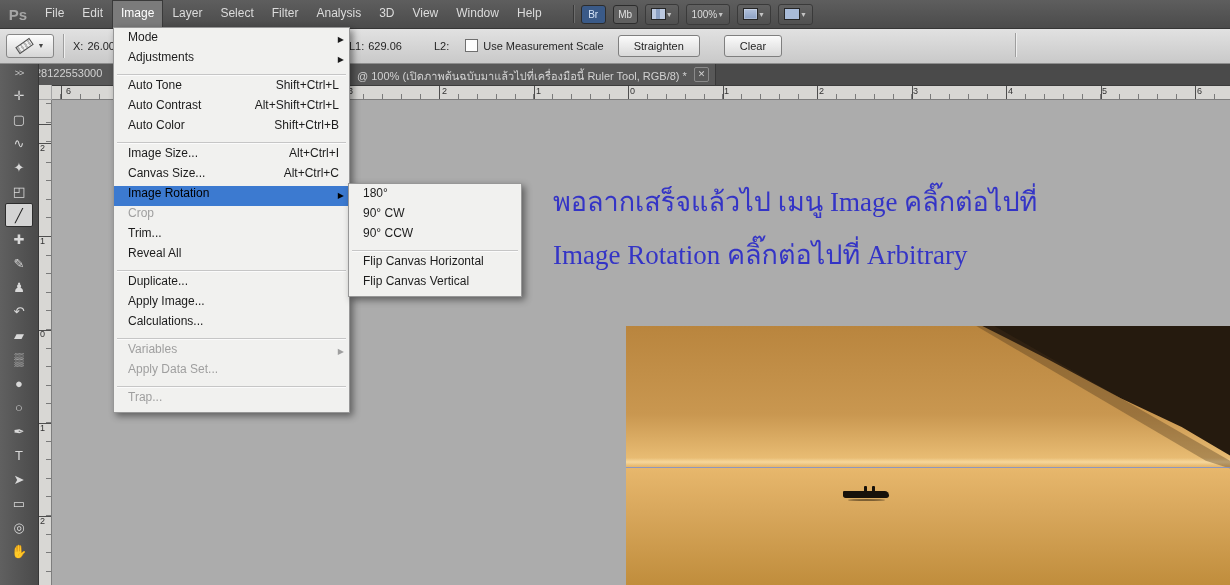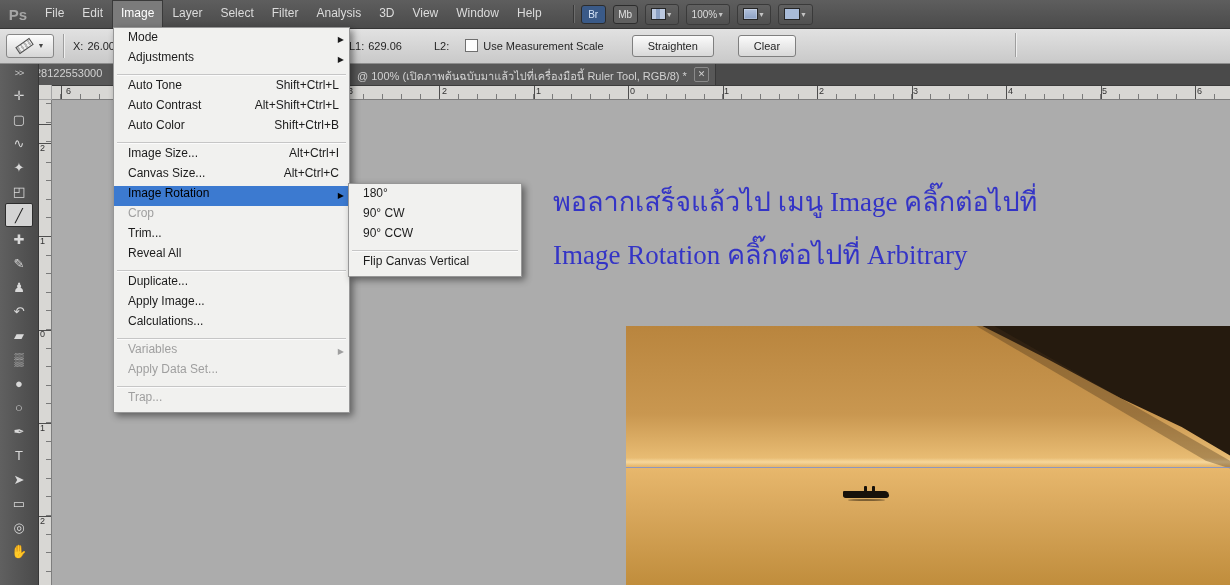--- a/index.html
+++ b/index.html
@@ -36,21 +36,21 @@
   .tool-preset{margin-left:6px;width:46px;height:22px;background:linear-gradient(#fdfdfd,#d6d6d6);
     border:1px solid #878787;border-radius:3px;display:flex;align-items:center;justify-content:center;gap:5px;}
   .ruler-glyph{width:15px;height:6px;border:1px solid #4e4e4e;transform:rotate(-35deg);
     background:repeating-linear-gradient(90deg,#b9b9b9 0 2px,#efefef 2px 4px);}
   .ovsep{width:1px;height:24px;background:#9e9e9e;box-shadow:1px 0 0 #efefef;margin:0 9px;}
   .opt-label{margin-right:4px;color:#262626;}
   .opt-value{margin-right:6px;}
   .gap-behind-menu{width:228px;}
   .fieldgap{width:26px;}
   .checkbox{width:11px;height:11px;border:1px solid #6f6f6f;background:#fdfdfd;margin:0 5px 0 12px;}
-  .opt-btn{margin-left:24px;padding:0 15px;height:20px;display:flex;align-items:center;
+  .opt-btn{margin-left:10px;padding:0 15px;height:20px;display:flex;align-items:center;
     background:linear-gradient(#fbfbfb,#d9d9d9);border:1px solid #7f7f7f;border-radius:3px;font-size:11px;}
   .opt-btn + .opt-btn{margin-left:24px;}
   .ovsep-right{position:absolute;left:1015px;top:5px;width:1px;height:24px;background:#9e9e9e;box-shadow:1px 0 0 #efefef;}
 
   
   .tabbar{position:absolute;left:0;top:63px;width:100%;height:22px;background:#4a4a4a;
     border-bottom:1px solid #3c3c3c;color:#d2d2d2;font-size:11px;z-index:5;}
   .panel-collapse{position:absolute;left:0;top:0;width:26px;height:22px;text-align:center;
     line-height:22px;color:#cfcfcf;font-size:10px;letter-spacing:-1px;}
   .doctab{position:absolute;left:26px;top:0;width:688px;height:22px;background:#585858;
@@ -346,17 +346,20 @@
         <span class="mlabel">180°</span>
       </div>
       <div class="menu-row">
         <span class="mlabel">90° CW</span>
       </div>
       <div class="menu-row">
         <span class="mlabel">90° CCW</span>
       </div>
       <div class="menu-sep"></div>
       <div class="menu-row">
+        <span class="mlabel">Flip Canvas Horizontal</span>
+      </div>
+      <div class="menu-row">
         <span class="mlabel">Flip Canvas Vertical</span>
       </div>
     </div>
 
 </div>
 
 </body></html>

